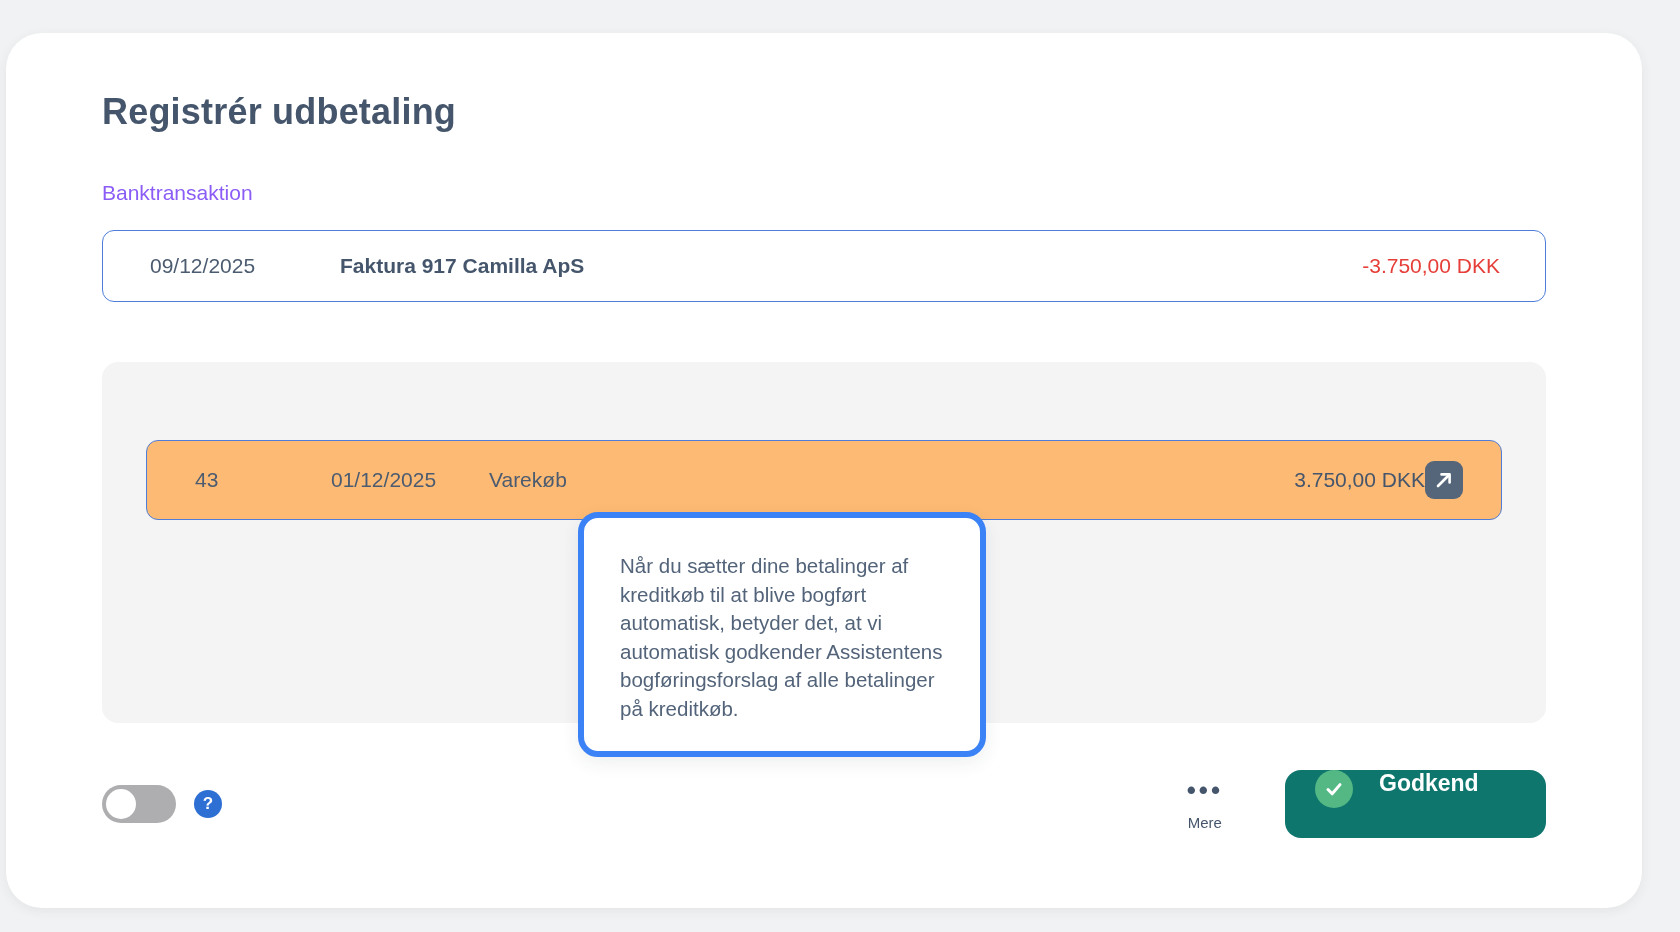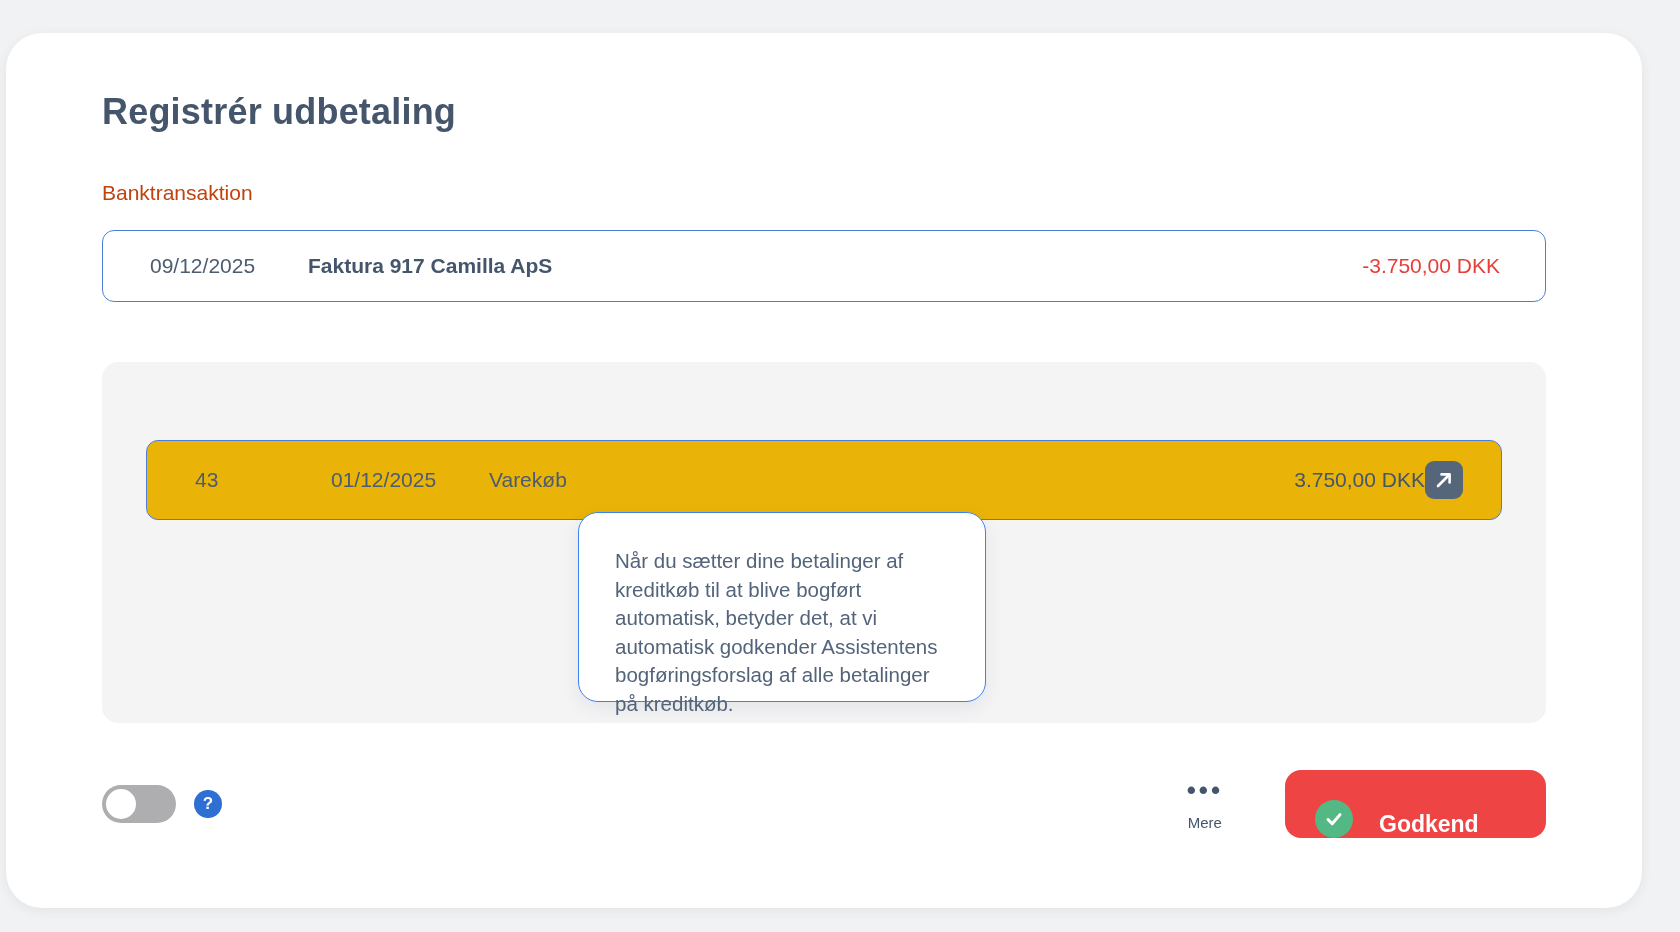--- a/index.html
+++ b/index.html
@@ -22,34 +22,35 @@
     left: 96px; top: 58px;
     font-size: 36px;
     font-weight: 700;
     color: #45566c;
     letter-spacing: 0.2px;
   }
   .section-label {
     position: absolute;
     left: 96px; top: 148px;
     font-size: 21px;
-    color: #c2410c;
+    color: #8b5cf6;
   }
   .bank-row {
     position: absolute;
     left: 96px; top: 197px;
     width: 1444px; height: 72px;
     background: #ffffff;
     border: 1px solid #4e7ed8;
     border-radius: 12px;
     display: flex;
     align-items: center;
     padding: 0 45px 0 47px;
     font-size: 21px;
     color: #4c5c70;
+    gap: 32px;
   }
   .bank-row .t-date { width: 158px; }
   .bank-row .t-desc { font-weight: 700; color: #45566c; }
   .bank-row .t-amount {
     margin-left: auto;
     font-weight: 400;
     color: #e63e38;
   }
   .panel {
     position: absolute;
@@ -66,21 +67,21 @@
   }
   .bilag-label {
     margin-top: 46px;
     font-size: 21px;
     font-weight: 700;
     color: #45566c;
   }
   .bilag-row {
     margin-top: 22px;
     height: 80px;
-    background: #eab308;
+    background: #fdba74;
     border: 1px solid #4e7ed8;
     border-radius: 12px;
     display: flex;
     align-items: center;
     padding: 0 38px 0 48px;
     font-size: 21px;
     color: #4c5c70;
     cursor: pointer;
   }
   .bilag-row .b-number { width: 136px; }
@@ -96,23 +97,23 @@
     border-radius: 9px;
     display: flex;
     align-items: center;
     justify-content: center;
     cursor: pointer;
     flex: 0 0 auto;
   }
   .tooltip {
     position: absolute;
     left: 572px; top: 479px;
-    width: 408px; height: 190px;
-    background: #ffffff;
-    border: 1px solid #3b82f6;
+    width: 408px; height: 245px;
+    background: #ffffff;
+    border: 6px solid #3b82f6;
     border-radius: 20px;
     padding: 34px 36px;
     font-size: 20.5px;
     line-height: 28.5px;
     color: #53647a;
     box-shadow: 0 6px 18px rgba(40,50,60,0.08);
     z-index: 5;
   }
   .footer {
     position: absolute;
@@ -170,25 +171,25 @@
     letter-spacing: 3px;
     line-height: 24px;
     font-weight: 700;
   }
   .more .more-label {
     margin-top: 12px;
     font-size: 15px;
   }
   .approve-btn {
     width: 261px; height: 68px;
-    background: #ef4444;
+    background: #0f766e;
     border: none;
     border-radius: 16px;
     display: flex;
-    align-items: flex-end;
+    align-items: flex-start;
     padding: 0 0 0 30px;
     cursor: pointer;
     font-family: "Liberation Sans", sans-serif;
   }
   .check-circle {
     width: 38px; height: 38px;
     background: #54b884;
     border-radius: 50%;
     display: flex;
     align-items: center;

